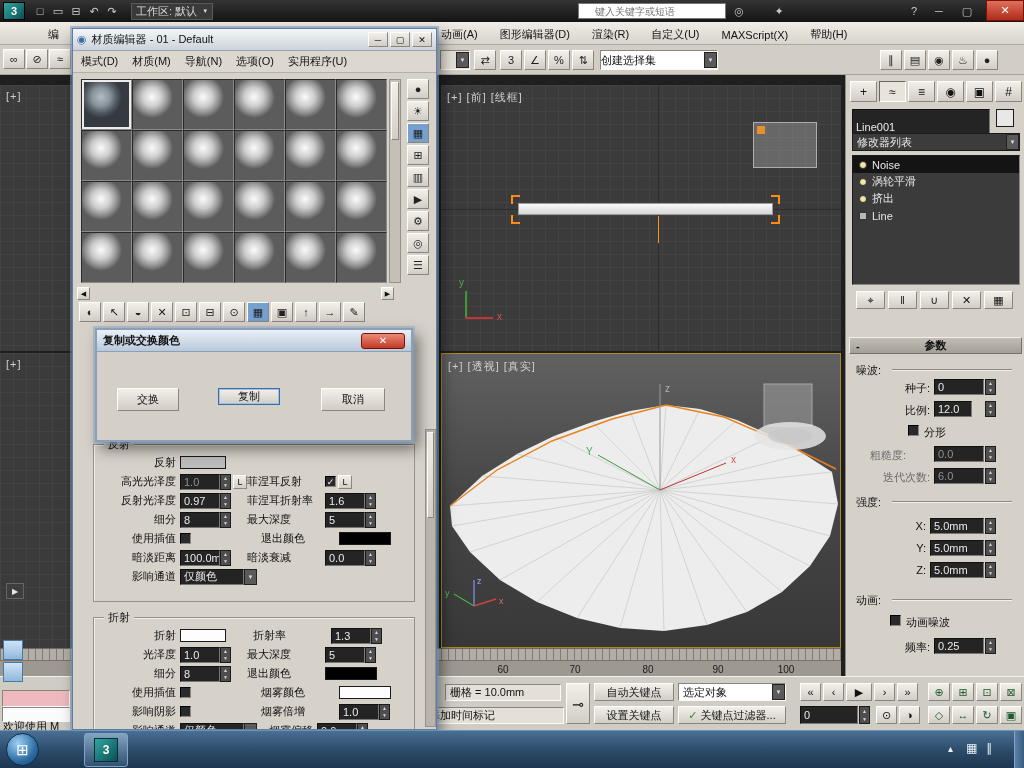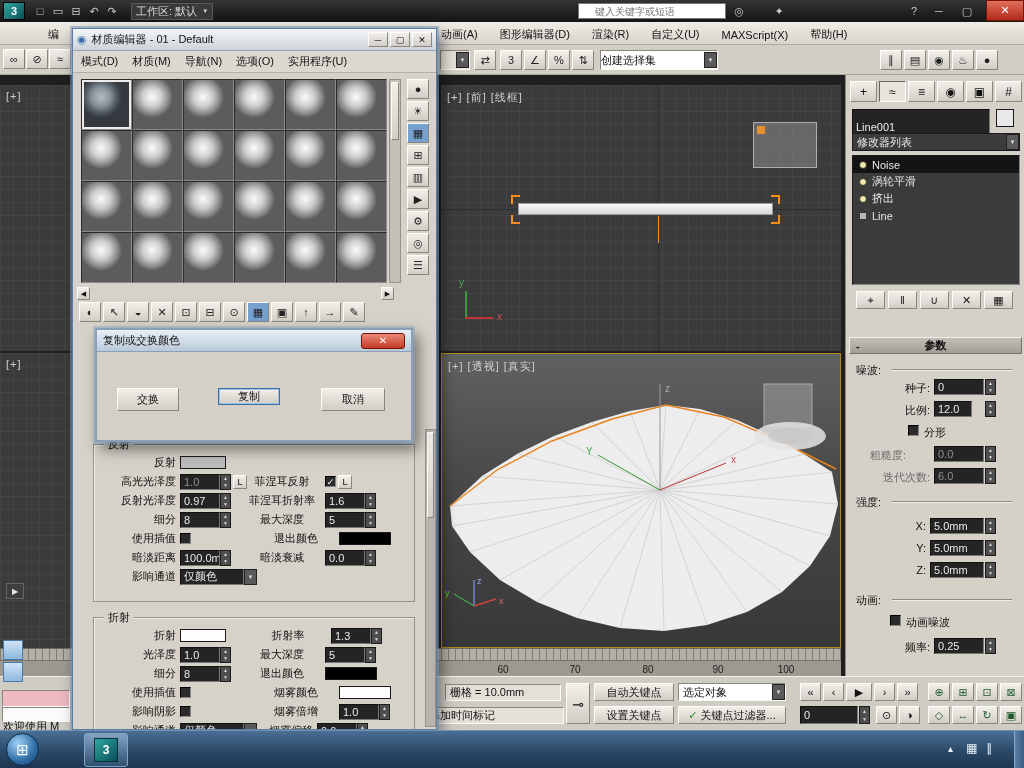--- a/index.html
+++ b/index.html
@@ -17,21 +17,21 @@
 .spin::after{content:"▼";font-size:5px;line-height:5px}
 .cb{width:11px;height:11px;background:#2a2a2a;border:1px solid;border-color:#000 #888 #888 #000;display:inline-flex;align-items:center;justify-content:center;color:#fff;font-size:9px;flex:none}
 .cb.on::after{content:"✓"}
 .lbl{white-space:nowrap;font-size:11px}
 .swatch{border:1px solid #1a1a1a;display:inline-block;flex:none}
 .ibtn{width:22px;height:20px;font-size:11px;color:#222}
 .grid-bg{background-color:#3b3b3b;background-image:linear-gradient(#434343 1px,transparent 1px),linear-gradient(90deg,#434343 1px,transparent 1px);background-size:13px 13px}
 .vplabel{position:absolute;left:6px;top:5px;color:#cfcfcf;font-size:11px;letter-spacing:1px}
 .mrow{display:flex;align-items:center;height:19px;padding-left:2px}
 .l84{width:84px;text-align:right;padding-right:4px}
-.l78{width:78px;text-align:center;padding-right:8px}
+.l78{width:78px;text-align:left;padding-right:8px}
 .f40{width:40px}
 .lk{width:14px;height:14px;font-size:9px;margin-left:2px}
 .grp{position:absolute;border:1px solid #96928a;box-shadow:inset 1px 1px 0 rgba(255,255,255,.65)}
 .grp-title{position:absolute;top:-8px;left:10px;background:#d6d2ca;padding:0 4px}
 .tab{width:27px;height:21px;font-size:12px}
 .tab.on{background:#e8e4dc;border-color:#6a665e #fff #fff #6a665e}
 .slot{width:51px;height:51px;border:1px solid;border-color:#2a2a2a #8a8a8a #8a8a8a #2a2a2a;background-color:#6f6f6f;background-image:radial-gradient(circle 21px at 19px 17px,#fbfbfb,#cdcdcd 45%,#8d8d8d 78%,#5c5c5c 100%)}
 .slot.sel{outline:2px solid #ececec;outline-offset:-3px;background-color:#474c50;background-image:radial-gradient(circle 21px at 19px 17px,#b4bcc2,#88929a 45%,#525a62 75%,#343a40 100%)}
 .brkt{position:absolute;width:9px;height:9px;border:0 solid #ff8c1a}
 .tl-num{position:absolute;top:3px;transform:translateX(-50%);font-size:10px;color:#1c1c1c}
@@ -687,21 +687,21 @@
     </div>
   </div>
 
   <div class="abs" style="left:352px;top:400px;width:11px;height:298px;background:#b8b4ac;border:1px solid #96928a">
     <div class="bevel" style="position:absolute;left:1px;top:2px;width:7px;height:86px"></div>
   </div>
 </div>
 
 <div class="abs" id="copy-dialog" style="left:95px;top:328px;width:318px;height:114px;background:#d4d0c8;border:2px solid #8aa0b8;box-shadow:0 0 0 2px rgba(140,165,195,.5),5px 7px 14px rgba(0,0,0,.5);z-index:70">
   <div class="flex" style="height:22px;background:linear-gradient(#e9f0f8,#b9c9da);border-bottom:1px solid #8aa0b8;padding:0 6px;justify-content:space-between">
-    <span class="lbl" style="font-weight:normal">复制或交换颜色</span>
+    <span class="lbl" style="font-weight:bold">复制或交换颜色</span>
     <div class="btn" style="width:44px;height:16px;background:linear-gradient(#ea8a78,#c23a25);border:1px solid #7a1208;border-radius:3px;color:#fff;font-size:10px">
         <span>✕</span>
       </div>
   </div>
   <div class="bevel btn abs" style="left:20px;top:58px;width:62px;height:23px">
       <span>交换</span>
     </div>
   <div class="bevel btn abs" style="left:121px;top:58px;width:62px;height:17px;border-color:#3b6ea5;box-shadow:inset 0 0 0 1px #9cc0ea">
       <span>复制</span>
     </div>

